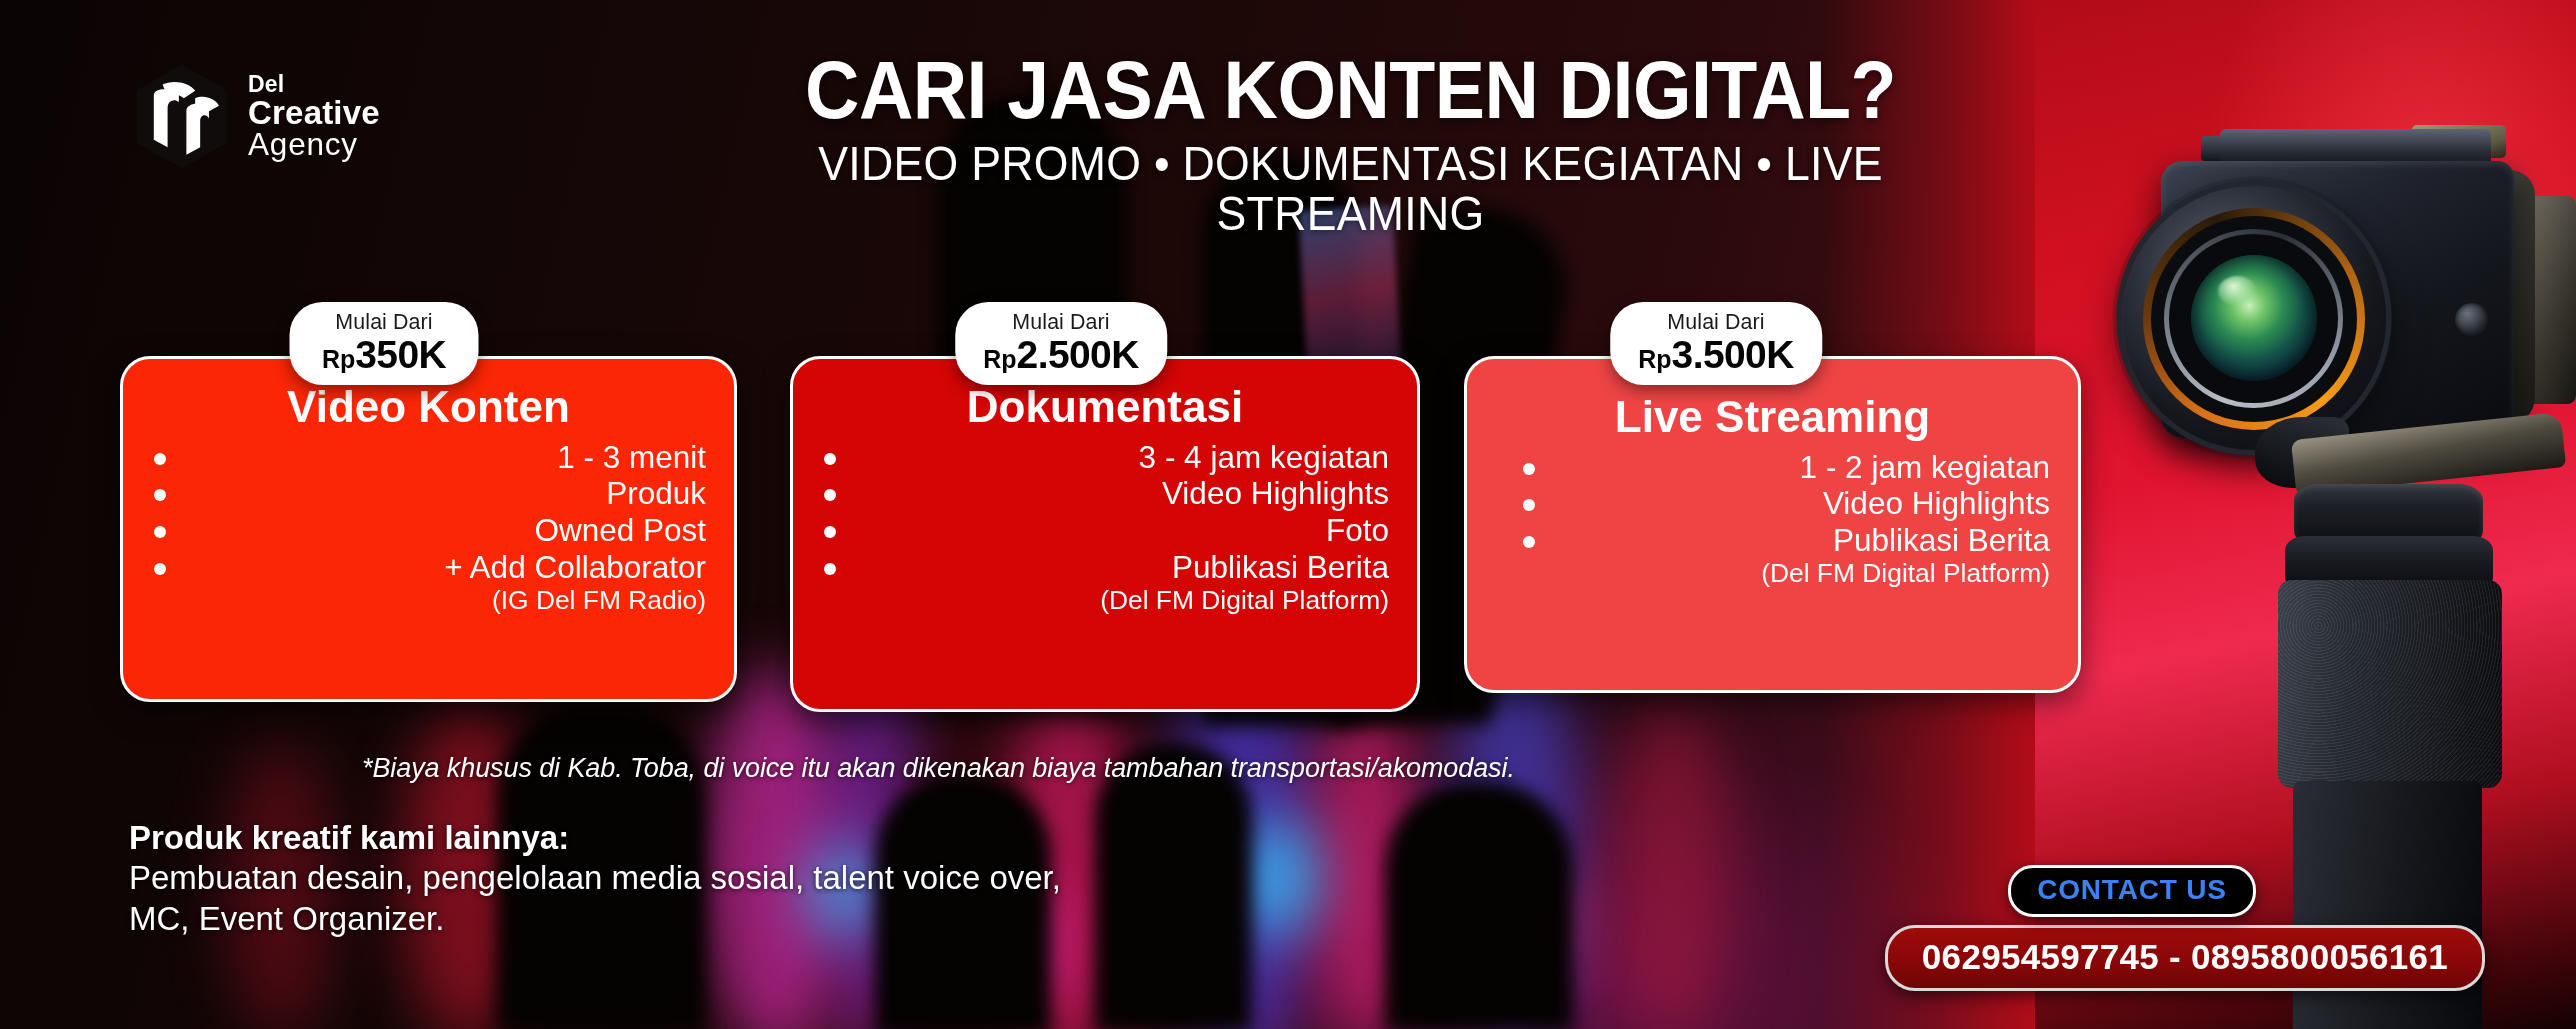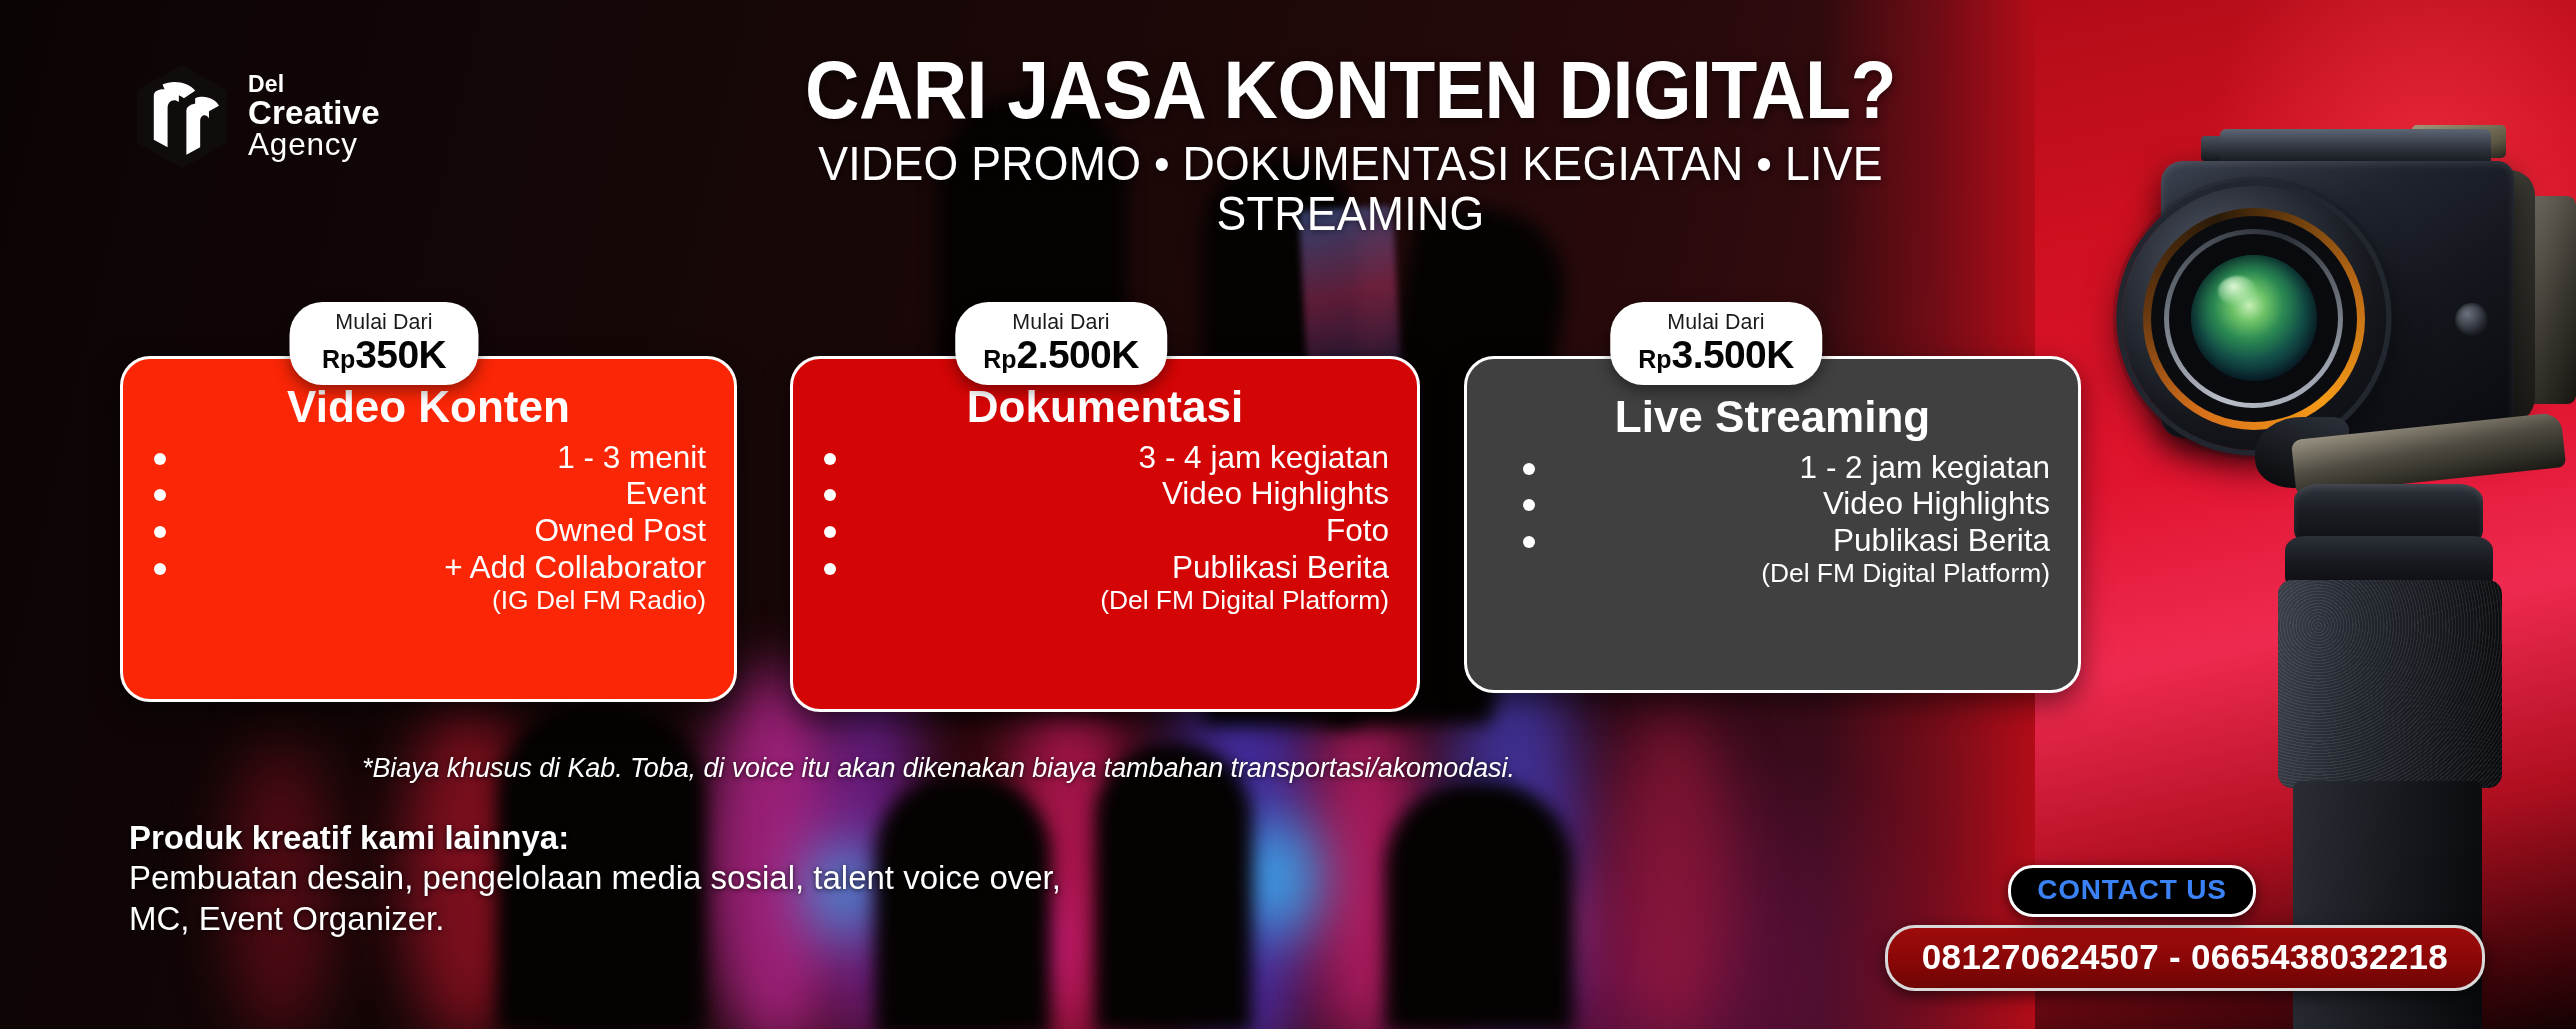--- a/index.html
+++ b/index.html
@@ -329,21 +329,21 @@
       <div class="price-badge" style="margin-left:-57px;">
         <div class="badge-label">Mulai Dari</div>
         <div class="badge-price">
           <span class="rp">Rp</span><span>350K</span>
         </div>
       </div>
       <div class="pkg-card" style="width:617px; min-height:346px; background:#FA2606;">
         <div class="pkg-title" style="text-align:center;">Video Konten</div>
         <ul class="pkg-list">
           <li><span class="dot"></span><span>1 - 3 menit</span></li>
-          <li><span class="dot"></span><span>Event</span></li>
+          <li><span class="dot"></span><span>Produk</span></li>
           <li><span class="dot"></span><span>Owned Post</span></li>
           <li><span class="dot"></span><span>+ Add Collaborator</span><span class="pkg-sub">(IG Del FM Radio)</span></li>
         </ul>
       </div>
     </div>
 
     <div class="card-wrap" style="left:790px; width:642px;">
       <div class="price-badge" style="margin-left:-50px;">
         <div class="badge-label">Mulai Dari</div>
         <div class="badge-price">
@@ -361,21 +361,21 @@
       </div>
     </div>
 
     <div class="card-wrap" style="left:1464px; width:642px;">
       <div class="price-badge" style="margin-left:-69px;">
         <div class="badge-label">Mulai Dari</div>
         <div class="badge-price">
           <span class="rp">Rp</span><span>3.500K</span>
         </div>
       </div>
-      <div class="pkg-card" style="width:617px; min-height:337px; background:#404040; padding-top:35px;">
+      <div class="pkg-card" style="width:617px; min-height:337px; background:#ef4444; padding-top:35px;">
         <div class="pkg-title" style="text-align:center;">Live Streaming</div>
         <ul class="pkg-list" style="padding-left:25px;">
           <li><span class="dot"></span><span>1 - 2 jam kegiatan</span></li>
           <li><span class="dot"></span><span>Video Highlights</span></li>
           <li><span class="dot"></span><span>Publikasi Berita</span><span class="pkg-sub">(Del FM Digital Platform)</span></li>
         </ul>
       </div>
     </div>
 
   </div>
@@ -386,18 +386,18 @@
     <div class="op-title">Produk kreatif kami lainnya:</div>
     <div class="op-line">Pembuatan desain, pengelolaan media sosial, talent voice over,</div>
     <div class="op-line">MC, Event Organizer.</div>
   </div>
 
   <div id="contact-block">
     <div class="contact-us-pill">
       <span>CONTACT US</span>
     </div>
     <div class="phone-pill">
-      <span>081270624507 - 0665438032218</span>
+      <span>062954597745 - 0895800056161</span>
     </div>
   </div>
 
 </div>
 
 
 </body></html>

